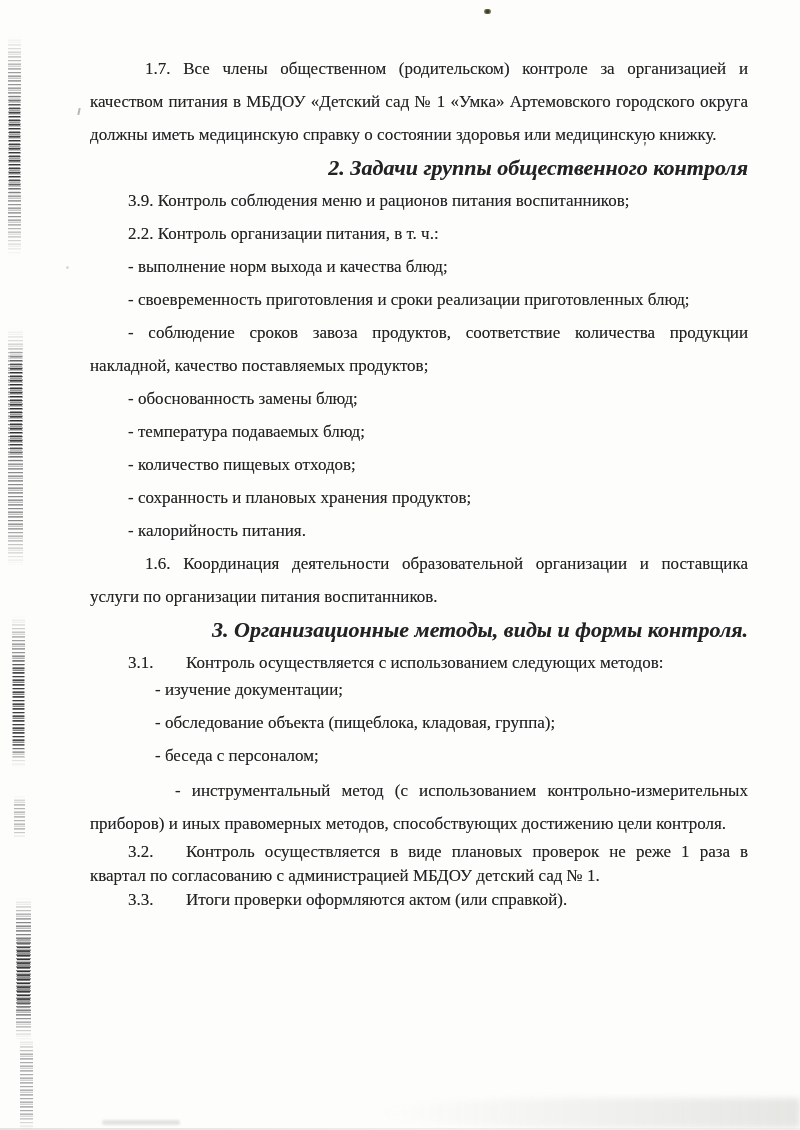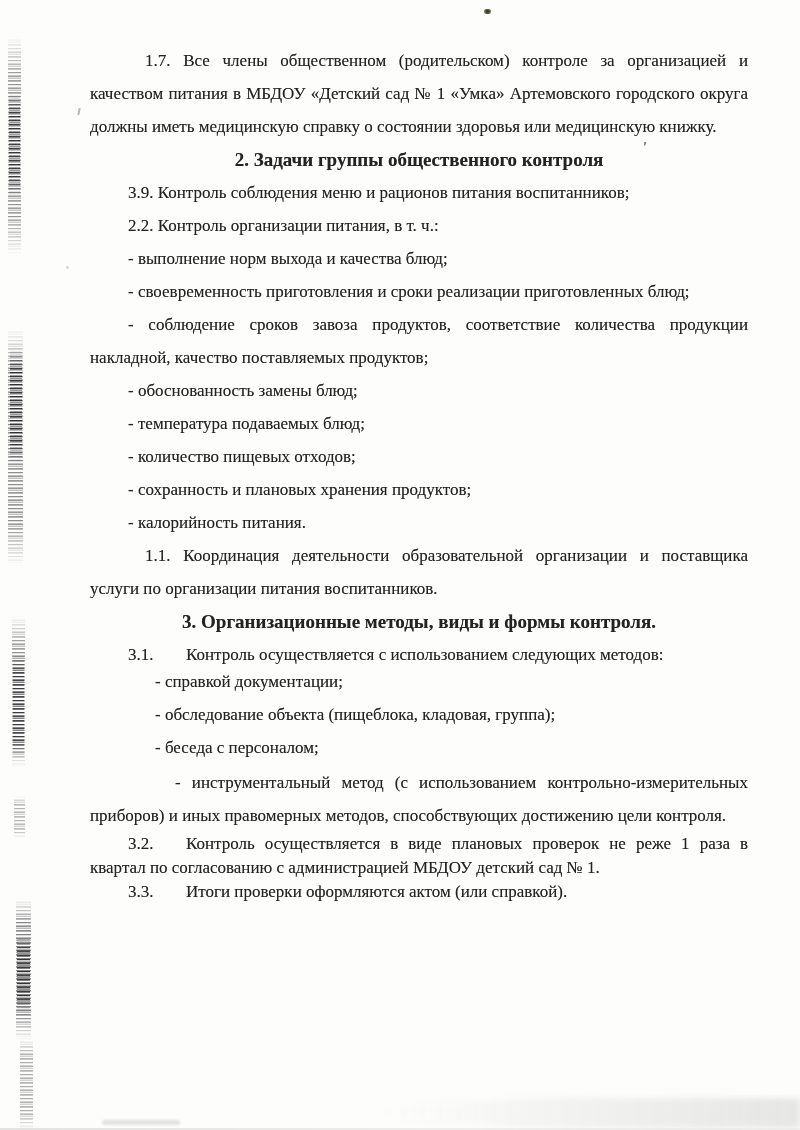--- a/index.html
+++ b/index.html
@@ -4,31 +4,31 @@
 <style>
   html,body{margin:0;padding:0;}
   body{
     width:800px;height:1130px;position:relative;overflow:hidden;
     background:#fdfdfc;
     font-family:"Liberation Serif","DejaVu Serif",serif;
   }
   .page{position:absolute;inset:0;}
   
   .content{
-    position:absolute;left:90px;top:44px;width:658px;
+    position:absolute;left:90px;top:52px;width:658px;
     font-size:17px;line-height:33px;color:#232324;
     text-align:justify;
     text-shadow:0 0 .6px rgba(40,40,40,.45);
   }
   .content p{margin:0;}
   .para{text-indent:55px;}
   .item{text-indent:38px;}
   .heading{
-    margin:0;font-size:19px;line-height:33px;font-weight:bold;
-    text-align:center;text-indent:0;
+    margin:0;font-size:22px;line-height:33px;font-weight:bold;
+    text-align:right;text-indent:0;font-style:italic;
   }
   .h2{margin-top:-4px;}
   .h3{margin-top:4px;}
   .method{text-indent:65px;}
   .method-first{margin-top:-6px !important;}
   .method-wide{text-indent:85px;margin-top:2px !important;}
   .clause{text-indent:38px;}
   .clause .num{display:inline-block;width:58px;text-indent:0;}
   .tight{line-height:24px;}
   
@@ -107,27 +107,27 @@
 
     <p class="item">- выполнение норм выхода и качества блюд;</p>
     <p class="item">- своевременность приготовления и сроки реализации приготовленных блюд;</p>
     <p class="item">- соблюдение сроков завоза продуктов, соответствие количества продукции накладной, качество поставляемых продуктов;</p>
     <p class="item">- обоснованность замены блюд;</p>
     <p class="item">- температура подаваемых блюд;</p>
     <p class="item">- количество пищевых отходов;</p>
     <p class="item">- сохранность и плановых хранения продуктов;</p>
     <p class="item">- калорийность питания.</p>
 
-    <p class="para">1.1. Координация деятельности образовательной организации и поставщика услуги по организации питания воспитанников.</p>
+    <p class="para">1.6. Координация деятельности образовательной организации и поставщика услуги по организации питания воспитанников.</p>
 
     <p class="heading h3">3. Организационные методы, виды и формы контроля.</p>
 
     <p class="clause"><span class="num">3.1.</span><span>Контроль осуществляется с использованием следующих методов:</span></p>
 
-    <p class="method method-first">- справкой документации;</p>
+    <p class="method method-first">- изучение документации;</p>
     <p class="method">- обследование объекта (пищеблока, кладовая, группа);</p>
     <p class="method">- беседа с персоналом;</p>
     <p class="method-wide">- инструментальный метод (с использованием контрольно-измерительных приборов) и иных правомерных методов, способствующих достижению цели контроля.</p>
 
     <p class="clause tight"><span class="num">3.2.</span><span>Контроль осуществляется в виде плановых проверок не реже 1 раза в квартал по согласованию с администрацией МБДОУ детский сад № 1.</span></p>
 
     <p class="clause tight"><span class="num">3.3.</span><span>Итоги проверки оформляются актом (или справкой).</span></p>
 
   </div>
 </div>

